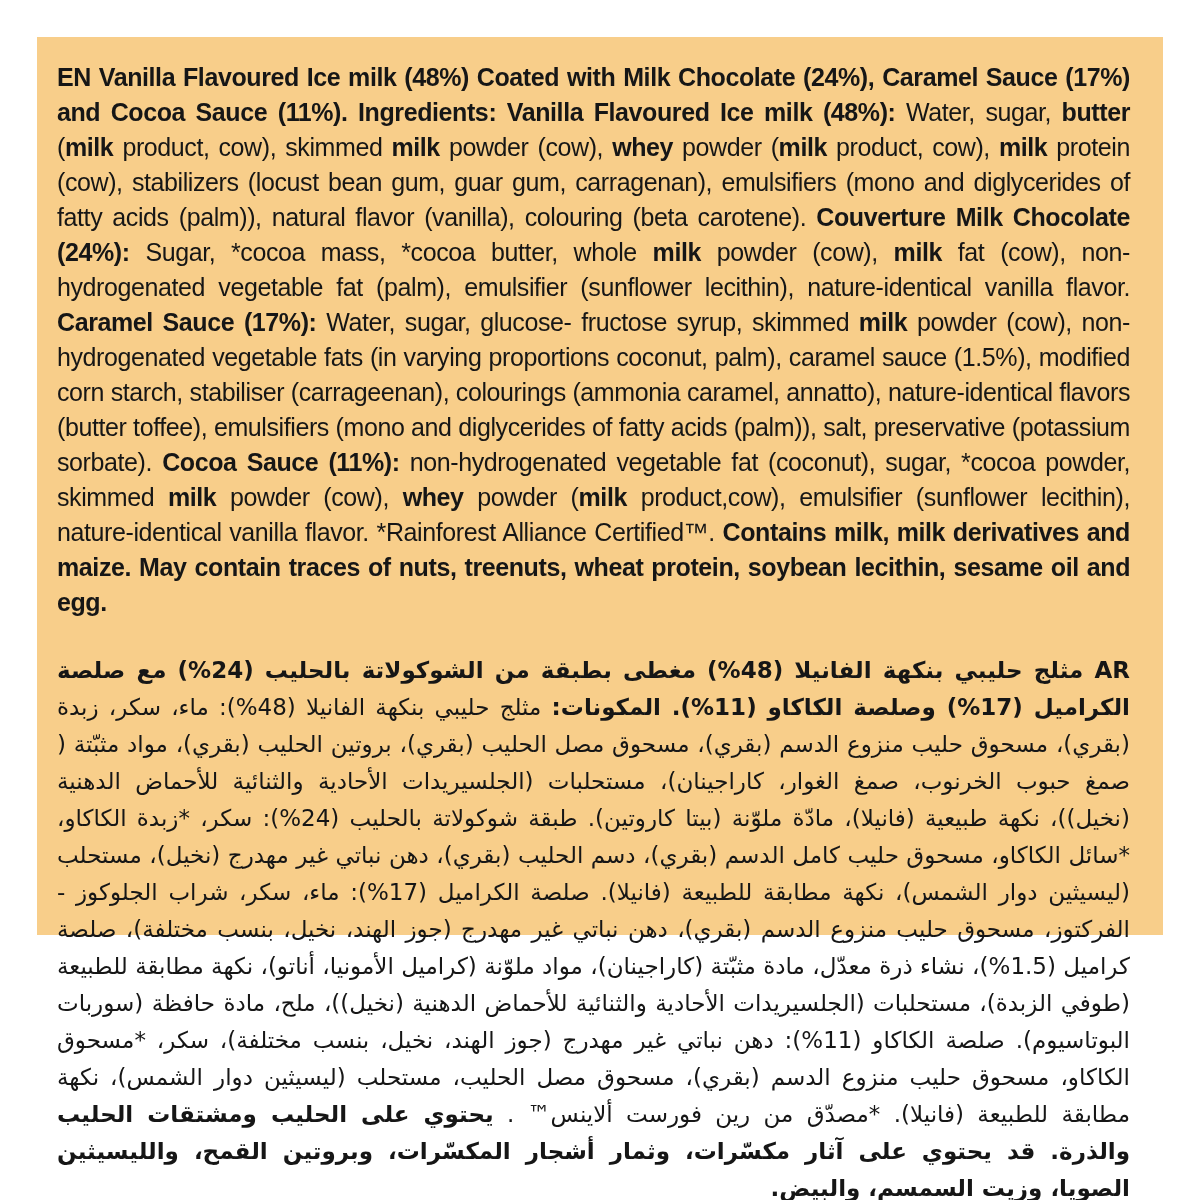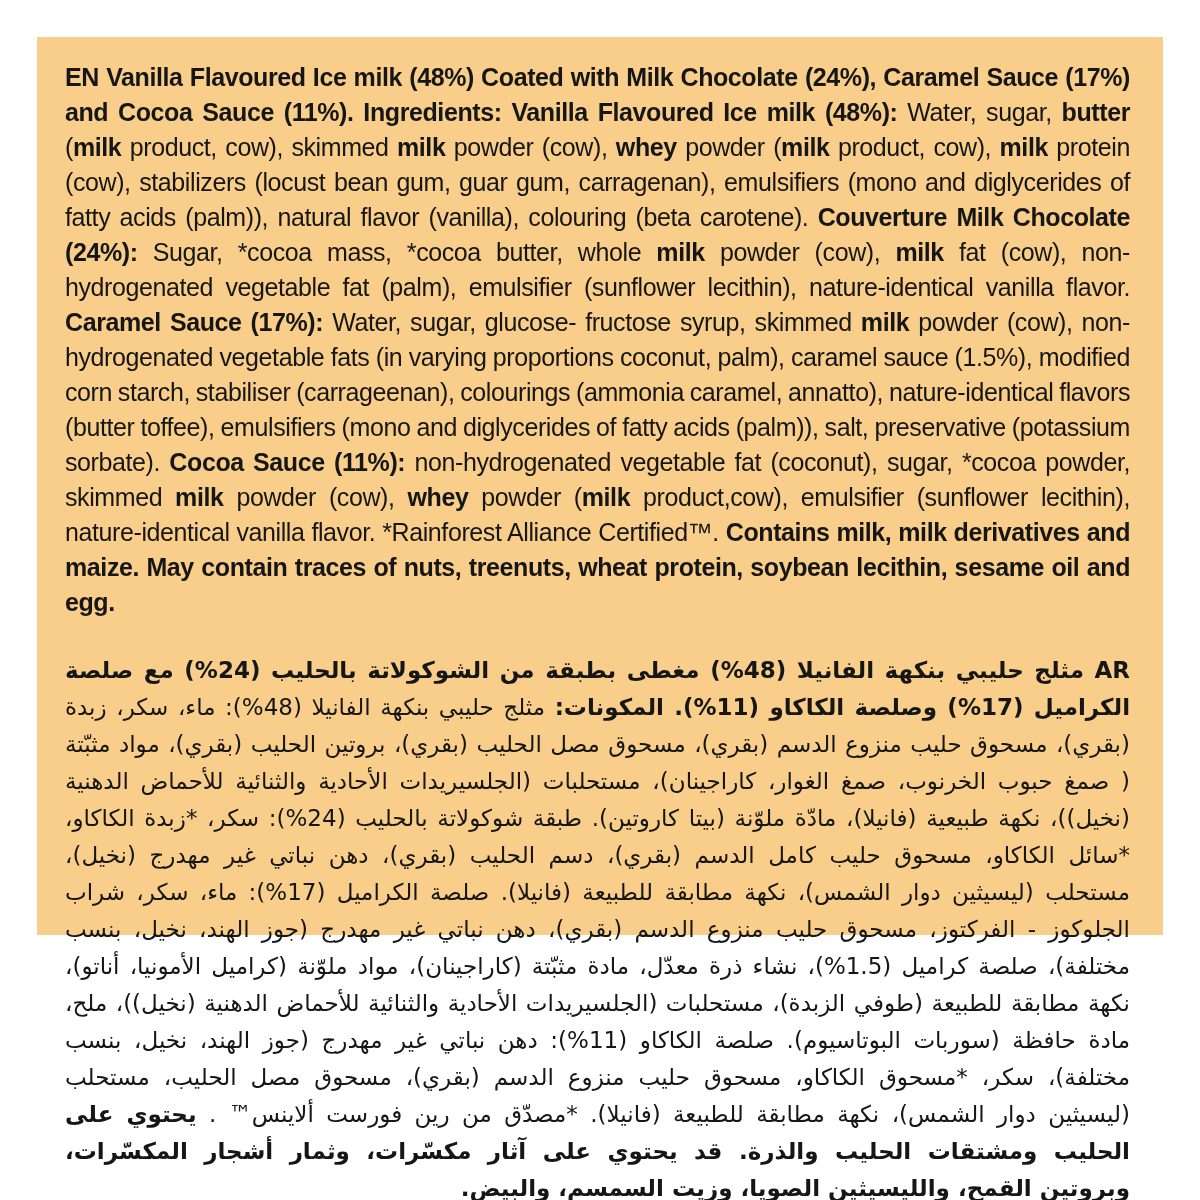--- a/index.html
+++ b/index.html
@@ -14,21 +14,21 @@
     background: #ffffff;
     overflow: hidden;
   }
   .panel {
     position: absolute;
     left: 37px;
     top: 37px;
     width: 1126px;
     height: 898px;
     box-sizing: border-box;
-    padding: 23px 33px 20px 28px;
+    padding: 23px 33px 20px 20px;
     background: #f8ce8a;
   }
   .para-en {
     margin: 0;
     font-family: "Liberation Sans", "DejaVu Sans", sans-serif;
     font-size: 25px;
     line-height: 35px;
     letter-spacing: -0.4px;
     word-spacing: -1px;
     text-align: justify;

